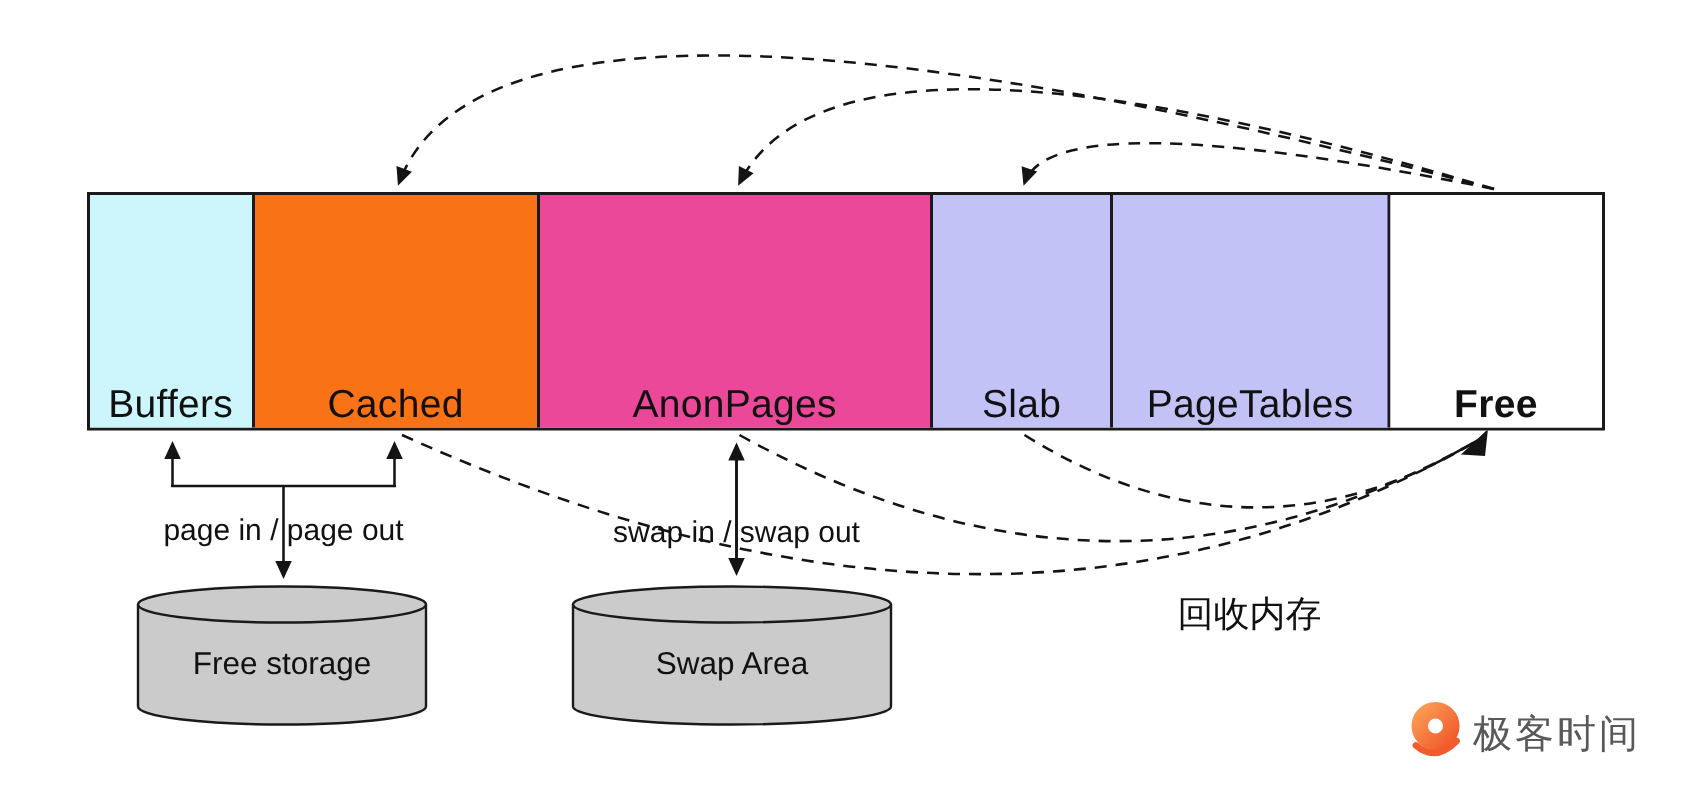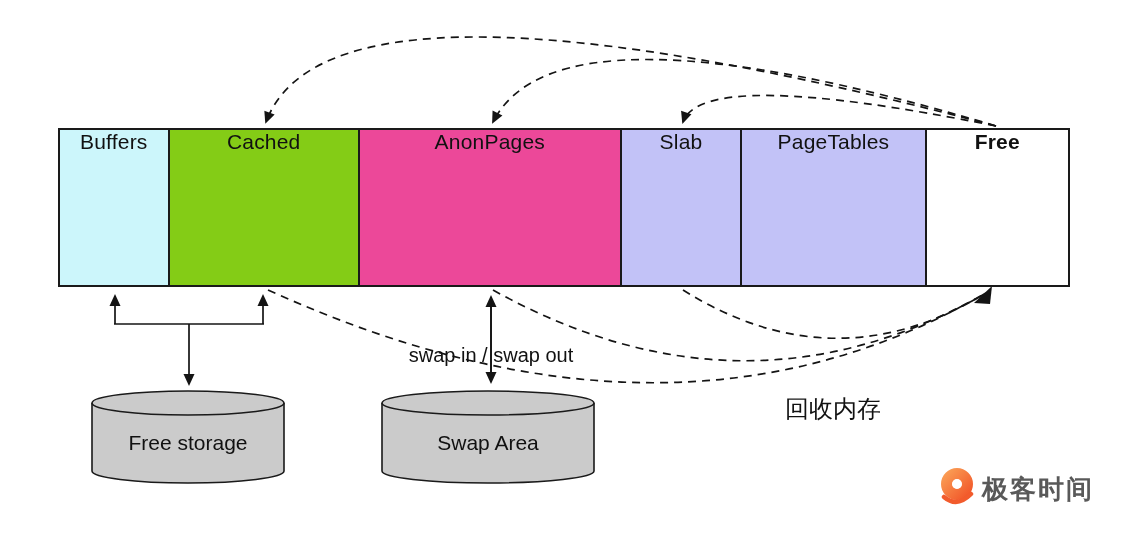--- a/index.html
+++ b/index.html
@@ -7,33 +7,33 @@
     position:relative;width:1136px;height:540px;background:#ffffff;overflow:hidden;
     font-family:"Liberation Sans","DejaVu Sans",sans-serif;color:#111;
   }
   .arrow-layer{position:absolute;left:0;top:0;width:1136px;height:540px;}
   .memory-bar{
     position:absolute;left:58px;top:128px;width:1012px;height:159px;
     display:flex;box-sizing:border-box;border:2px solid #1a1a1a;background:#fff;
   }
   .segment{
     box-sizing:border-box;height:100%;border-right:2px solid #1a1a1a;
-    display:flex;align-items:flex-start;justify-content:center;
-    font-size:21px;letter-spacing:.2px;
+    display:flex;align-items:flex-end;justify-content:center;
+    font-size:26px;letter-spacing:.2px;
   }
   .segment:last-child{border-right:none;}
   .lbl{position:absolute;text-align:center;white-space:nowrap;}
   .lbl-cjk{font-size:24px;}
   .lbl-en{font-size:20px;}
   .lbl-cyl{font-size:21px;}
   .logo{position:absolute;left:936px;top:464px;width:180px;height:48px;}
   .logo-icon{position:absolute;left:0;top:0;}
   .logo-text{
     position:absolute;left:46px;top:8px;font-size:26px;color:#595959;
-    letter-spacing:2px;font-weight:700;white-space:nowrap;
+    letter-spacing:2px;font-weight:400;white-space:nowrap;
   }
 </style>
 </head>
 <body>
 
 <div class="canvas">
 
   <svg class="arrow-layer" width="1136" height="540" viewBox="0 0 1136 540">
     <defs>
       <marker id="ah" markerUnits="userSpaceOnUse" markerWidth="16" markerHeight="14" viewBox="0 0 16 14" refX="11" refY="7" orient="auto">
@@ -73,38 +73,39 @@
     <g fill="#cbcbcb" stroke="#1a1a1a" stroke-width="1.6">
       <path d="M 382,403 L 382,471 A 106 12 0 0 0 594,471 L 594,403"></path>
       <ellipse cx="488" cy="403" rx="106" ry="12"></ellipse>
     </g>
   </svg>
 
   <div class="memory-bar">
       <div class="segment" style="width: 110px; background: rgb(204, 246, 251);">
         <span>Buffers</span>
       </div>
-      <div class="segment" style="width: 191px; background: #84cc16;">
+      <div class="segment" style="width: 191px; background: #f97316;">
         <span>Cached</span>
       </div>
       <div class="segment" style="width: 263px; background: #ec4899;">
         <span>AnonPages</span>
       </div>
       <div class="segment" style="width: 121px; background: rgb(194, 194, 247);">
         <span>Slab</span>
       </div>
       <div class="segment" style="width: 185px; background: rgb(194, 194, 247);">
         <span>PageTables</span>
       </div>
       <div class="segment" style="width: 142px; background: rgb(255, 255, 255); font-weight: bold;">
         <span>Free</span>
       </div>
     </div>
 
   <div class="lbl lbl-cjk" style="left:723px;top:393px;width:220px;">回收内存</div>
+  <div class="lbl lbl-en" style="left:69px;top:343px;width:240px;">page in / page out</div>
   <div class="lbl lbl-en" style="left:371px;top:344px;width:240px;">swap in / swap out</div>
   <div class="lbl lbl-cyl" style="left:88px;top:431px;width:200px;">Free storage</div>
   <div class="lbl lbl-cyl" style="left:388px;top:431px;width:200px;">Swap Area</div>
 
   <div class="logo">
     <svg class="logo-icon" width="44" height="48" viewBox="0 0 44 48">
       <defs>
         <linearGradient id="og" x1="0" y1="0" x2="1" y2="1">
           <stop offset="0" stop-color="#fa9a52"></stop>
           <stop offset="1" stop-color="#f25b2c"></stop>

